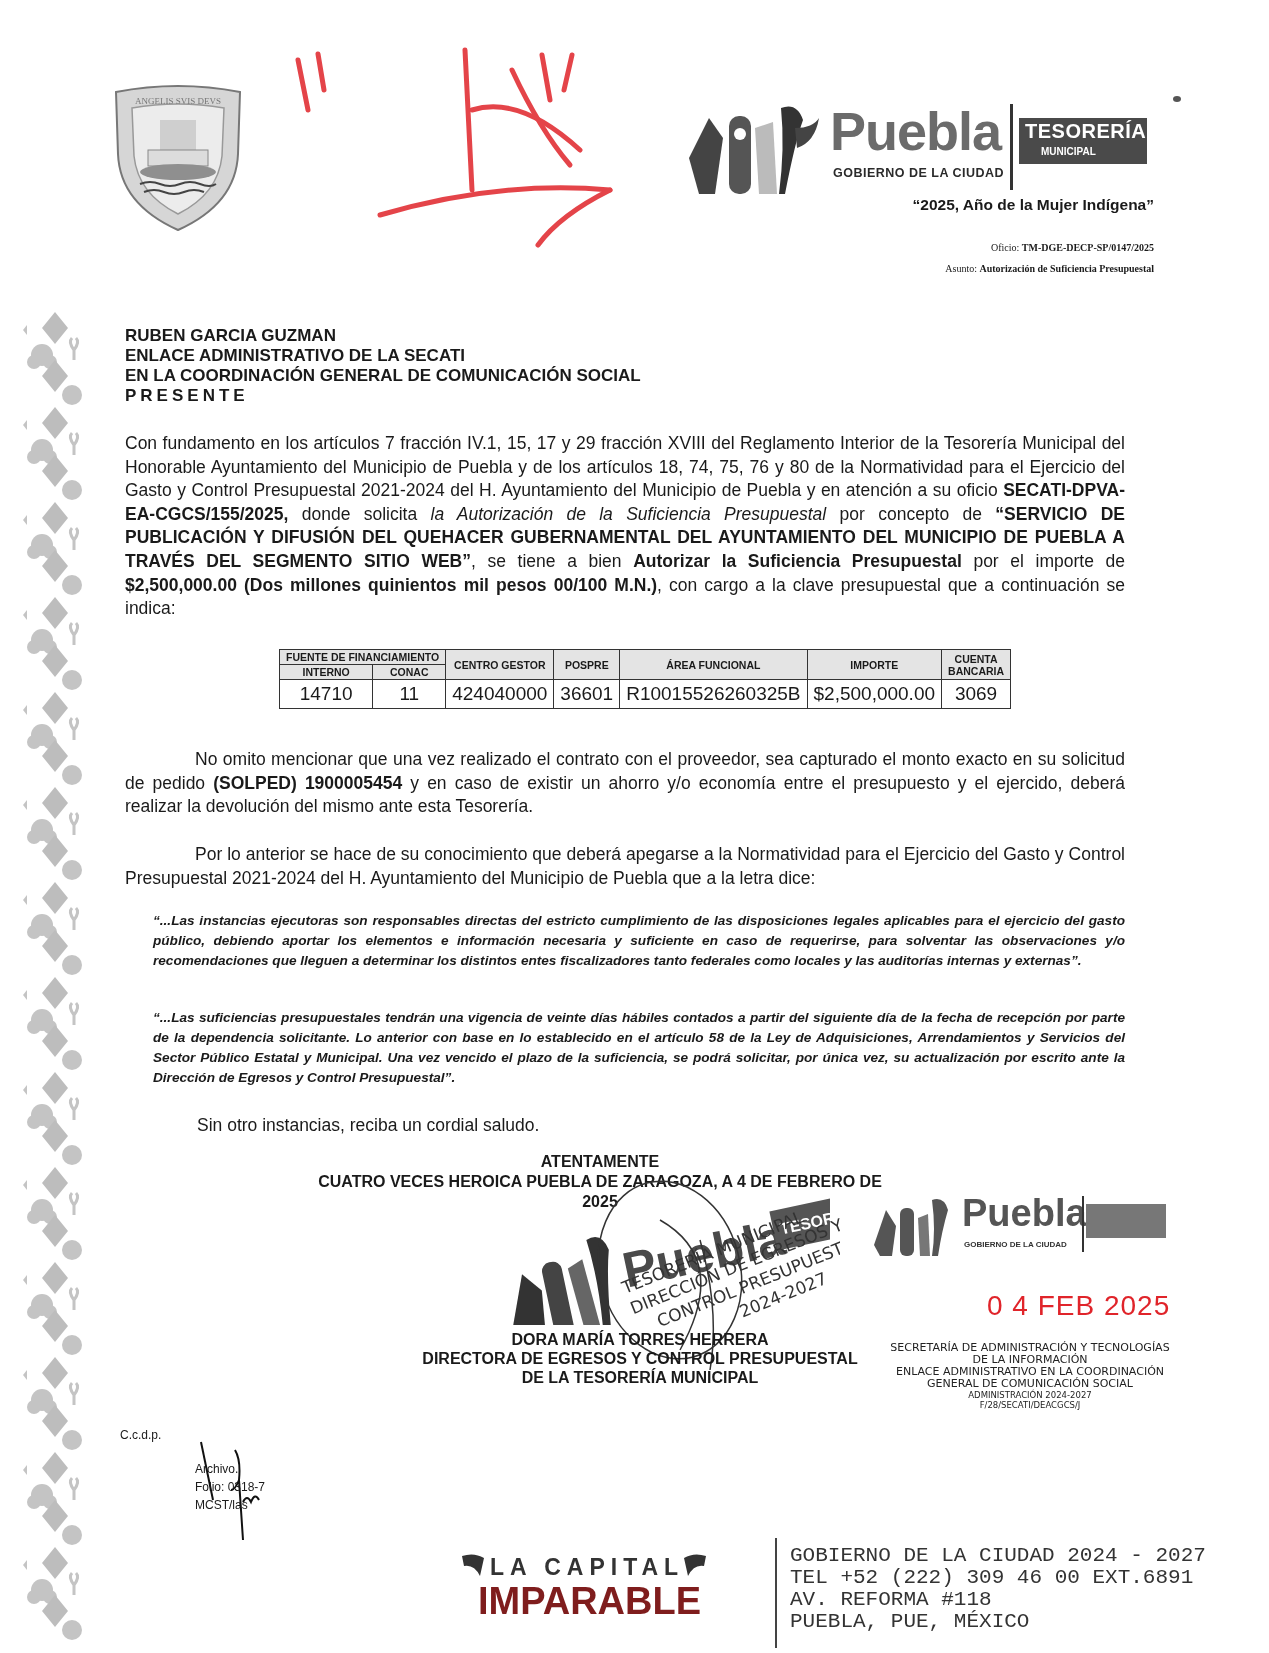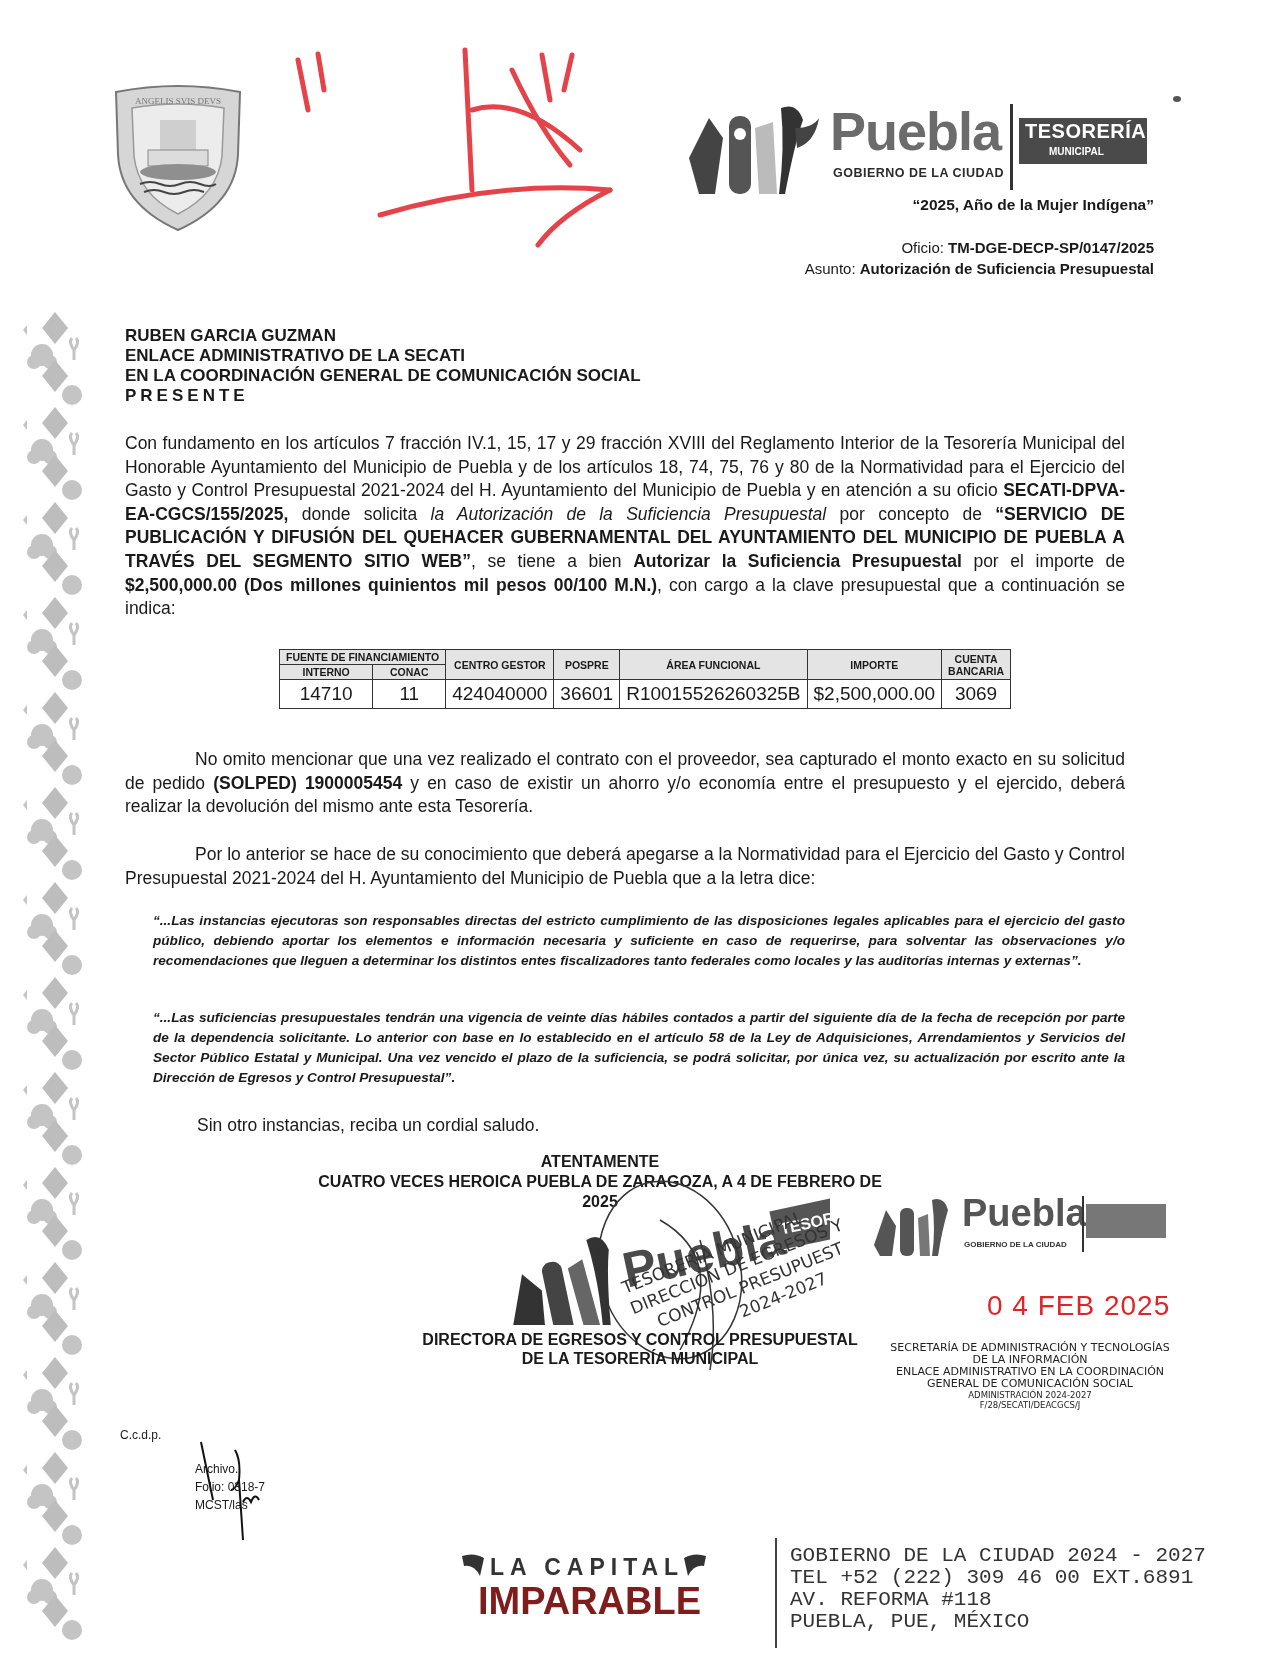--- a/index.html
+++ b/index.html
@@ -11,23 +11,23 @@
   .crest{left:108px;top:84px;width:140px;height:148px;}
   
   .scribble{left:280px;top:40px;width:360px;height:260px;}
   
   .logo{left:685px;top:98px;width:470px;height:100px;}
   .logo .puebla-word{position:absolute;left:145px;top:2px;font-size:54px;font-weight:bold;color:#6b6b6b;letter-spacing:-1px;}
   .logo .gob{position:absolute;left:148px;top:68px;font-size:12.5px;font-weight:bold;color:#2b2b2b;letter-spacing:0.5px;}
   .logo .vbar{position:absolute;left:325px;top:6px;width:3px;height:86px;background:#333;}
   .logo .tes-box{position:absolute;left:334px;top:20px;width:128px;height:46px;background:#4a4a4a;color:#fff;}
   .logo .tes-box .t1{position:absolute;left:6px;top:2px;font-size:20px;font-weight:bold;letter-spacing:0.5px;}
-  .logo .tes-box .t2{position:absolute;left:12px;top:28px;font-size:10px;font-weight:bold;padding-left:18px;}
+  .logo .tes-box .t2{position:absolute;left:4px;top:28px;font-size:10px;font-weight:bold;padding-left:18px;}
   .year-motto{right:115px;top:196px;font-size:15.5px;font-weight:bold;text-align:right;}
-  .oficio{right:115px;top:237px;font-size:15px;text-align:right;line-height:21px;}
+  .oficio{right:115px;top:237px;font-size:10px;text-align:right;line-height:21px;font-family:Liberation Serif, serif;}
   .oficio b{font-weight:bold;}
   
   .addressee{left:125px;top:326px;font-size:17px;font-weight:bold;line-height:20px;}
   .addressee .presente{letter-spacing:4px;}
   
   .para{left:125px;width:1000px;font-size:17.5px;line-height:23.6px;text-align:justify;}
   .p1{top:432px;}
   .p2{top:748px;text-indent:70px;}
   .p3{top:843px;text-indent:70px;}
   .quote{left:153px;width:972px;font-size:13.6px;font-style:italic;font-weight:bold;line-height:20px;text-align:justify;}
@@ -206,20 +206,21 @@
     <text x="40" y="80">TESORERÍA MUNICIPAL</text>
     <text x="40" y="102">DIRECCIÓN DE EGRESOS Y</text>
     <text x="60" y="124">CONTROL PRESUPUESTAL</text>
     <text x="140" y="146">2024-2027</text>
   </g>
   <path d="M110 60 Q130 130 120 190" stroke="#333" stroke-width="1.5" fill="none"></path>
   <path d="M70 40 Q140 80 90 170" stroke="#333" stroke-width="1.5" fill="none"></path>
 </svg>
 
 <div class="abs signer">
+  <div>DORA MARÍA TORRES HERRERA</div>
   <div>DIRECTORA DE EGRESOS Y CONTROL PRESUPUESTAL</div>
   <div>DE LA TESORERÍA MUNICIPAL</div>
 </div>
 
 <div class="abs recv-logo">
   <svg width="90" height="70" viewBox="0 0 90 70" style="position:absolute;left:0;top:0">
     <polygon points="4,55 16,20 26,36 22,66 10,66" fill="#555"></polygon>
     <rect x="30" y="18" width="14" height="48" rx="6" fill="#555"></rect>
     <polygon points="48,28 58,24 60,66 50,66" fill="#777"></polygon>
     <path d="M62 10 Q74 6 78 20 Q72 40 68 66 L62 66 Q66 40 62 10Z" fill="#555"></path>

